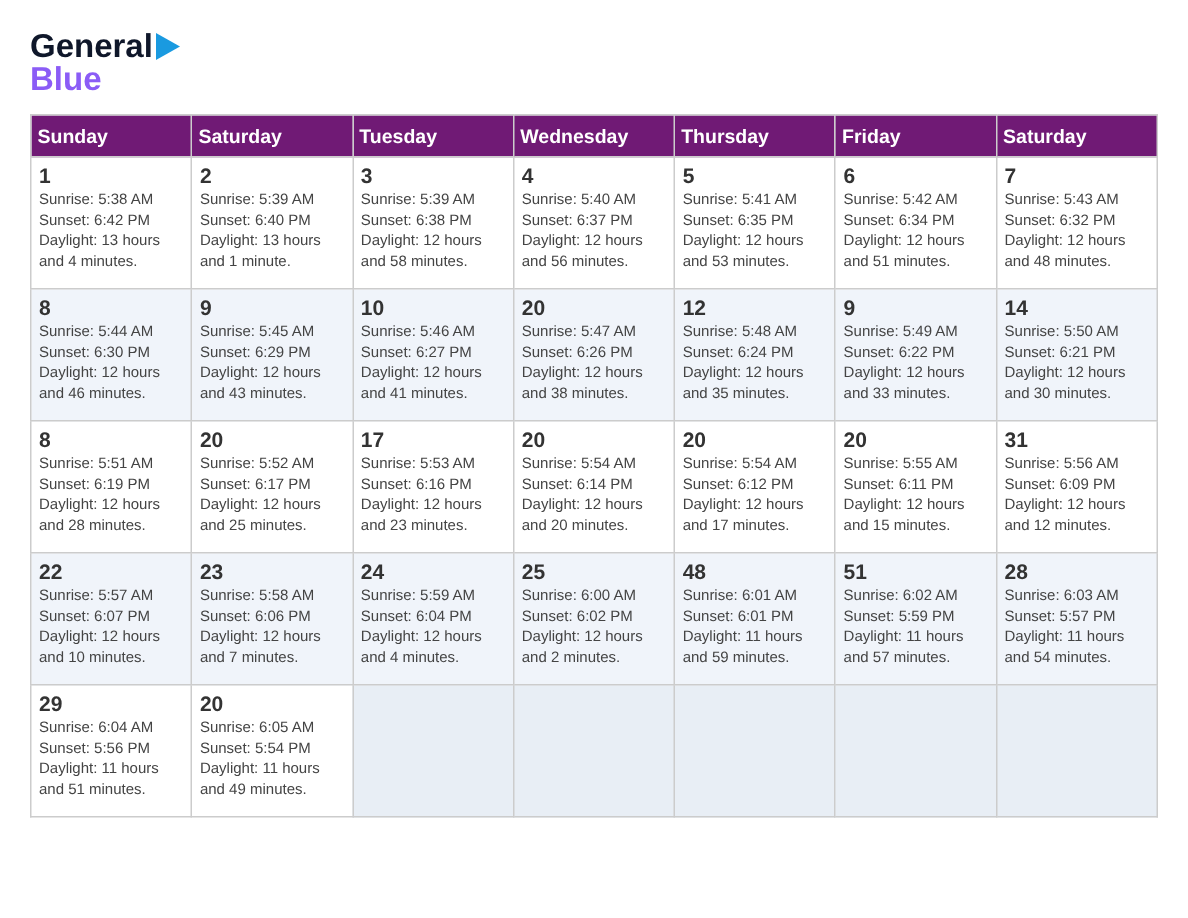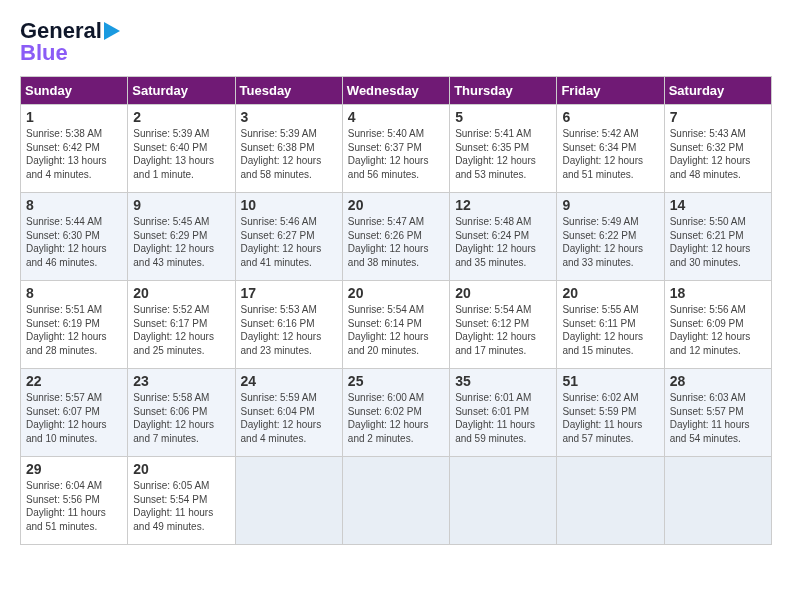--- a/index.html
+++ b/index.html
@@ -296,21 +296,21 @@
           <td>
           <span class="day-number">20</span>
           <div class="cell-text">
             Sunrise: 5:55 AM<br>
             Sunset: 6:11 PM<br>
             Daylight: 12 hours<br>
             and 15 minutes.
           </div>
         </td>
           <td>
-          <span class="day-number">18</span>
+          <span class="day-number">31</span>
           <div class="cell-text">
             Sunrise: 5:56 AM<br>
             Sunset: 6:09 PM<br>
             Daylight: 12 hours<br>
             and 12 minutes.
           </div>
         </td>
         </tr>
         <tr>
           <td>
@@ -343,21 +343,21 @@
           <td>
           <span class="day-number">25</span>
           <div class="cell-text">
             Sunrise: 6:00 AM<br>
             Sunset: 6:02 PM<br>
             Daylight: 12 hours<br>
             and 2 minutes.
           </div>
         </td>
           <td>
-          <span class="day-number">35</span>
+          <span class="day-number">48</span>
           <div class="cell-text">
             Sunrise: 6:01 AM<br>
             Sunset: 6:01 PM<br>
             Daylight: 11 hours<br>
             and 59 minutes.
           </div>
         </td>
           <td>
           <span class="day-number">51</span>
           <div class="cell-text">

